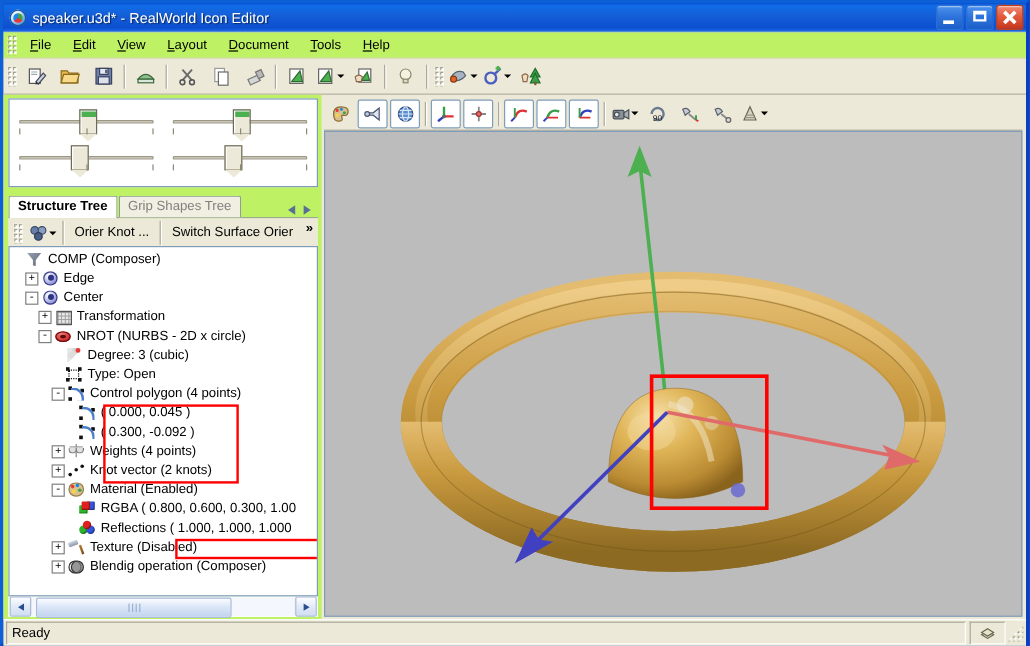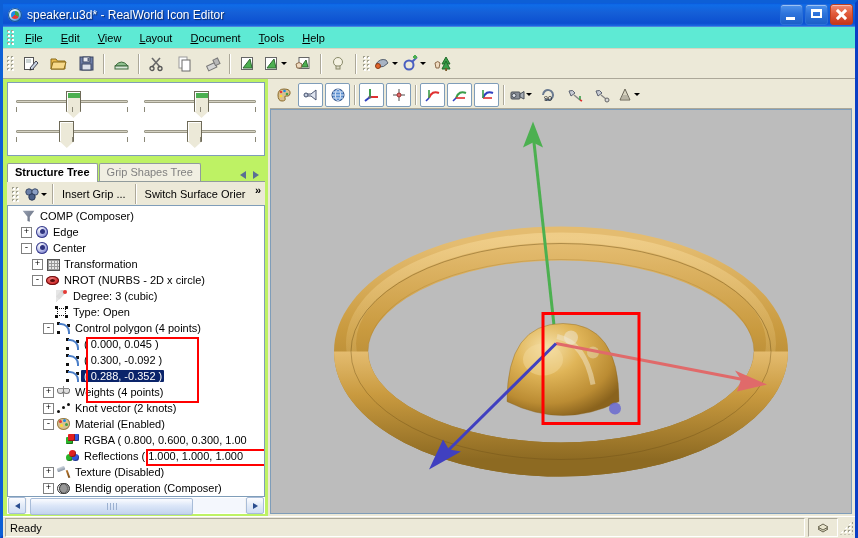--- a/index.html
+++ b/index.html
@@ -57,21 +57,21 @@
   .tl-btn.close i:nth-child(1){left:4px;top:8px;width:13px;height:3px;transform:rotate(45deg);}
   .tl-btn.close i:nth-child(2){left:4px;top:8px;width:13px;height:3px;transform:rotate(-45deg);}
   
   .client{
     flex:1 1 auto;display:flex;flex-direction:column;
     background:#ece9d8;border-top:1px solid #4a84dd;
   }
   
   .menubar{
     height:21px;flex:0 0 21px;display:flex;align-items:center;
-    background:#5eead4;border-bottom:1px solid #d8d4c0;
+    background:#bef264;border-bottom:1px solid #d8d4c0;
   }
   .grip{
     width:8px;height:17px;margin:0 2px 0 3px;flex:0 0 8px;
     background-image:radial-gradient(#fff 40%,transparent 41%),radial-gradient(#a0a090 40%,transparent 41%);
     background-size:4px 4px,4px 4px;background-position:1px 1px,0 0;
   }
   .menu-item{padding:3px 9px;font-size:11px;color:#000;cursor:default;white-space:nowrap;}
   .menu-item u{text-decoration:underline;}
   
   .toolbar{
@@ -497,21 +497,21 @@
           <div class="grip"></div>
           <div class="tbtn">
             <svg width="16" height="16" viewBox="0 0 16 16">
               <circle cx="5" cy="6" r="3.2" fill="#6a7fa8" stroke="#3a4a68"></circle>
               <circle cx="11" cy="6" r="3.2" fill="#8a9ec4" stroke="#3a4a68"></circle>
               <circle cx="8" cy="11" r="3.2" fill="#4a5f88" stroke="#2a3a58"></circle>
             </svg>
             <span class="caret"></span>
           </div>
           <div class="tsep"></div>
-          <div class="ttb-item">Insert Grip ...</div>
+          <div class="ttb-item">Orier Knot ...</div>
           <div class="tsep"></div>
           <div class="ttb-item">Switch Surface Orier</div>
           <div class="chev">»</div>
         </div>
 
         <div class="treewrap">
           <div class="tree" id="tree-root">
               <div class="row">
                 <span class="nohandle"></span>
                 <span class="ti">
@@ -618,36 +618,20 @@
                 <span class="nohandle"></span>
                 <span class="ti">
                   <span class="ic-curve">
                     <b></b>
                     <b></b>
                     <b></b>
                     <s></s>
                   </span>
                 </span>
                 <span class="lbl">( 0.300, -0.092 )</span>
-              </div>
-              <div class="row">
-                <span class="dots"></span>
-                <span class="dots"></span>
-                <span class="dots"></span>
-                <span class="dots"></span>
-                <span class="nohandle"></span>
-                <span class="ti">
-                  <span class="ic-curve">
-                    <b></b>
-                    <b></b>
-                    <b></b>
-                    <s></s>
-                  </span>
-                </span>
-                <span class="lbl sel">( 0.288, -0.352 )</span>
               </div>
               <div class="row">
                 <span class="dots"></span>
                 <span class="dots"></span>
                 <span class="dots"></span>
                 <span class="exp">+</span>
                 <span class="ti">
                   <span class="ic-scale"></span>
                 </span>
                 <span class="lbl">Weights (4 points)</span>

